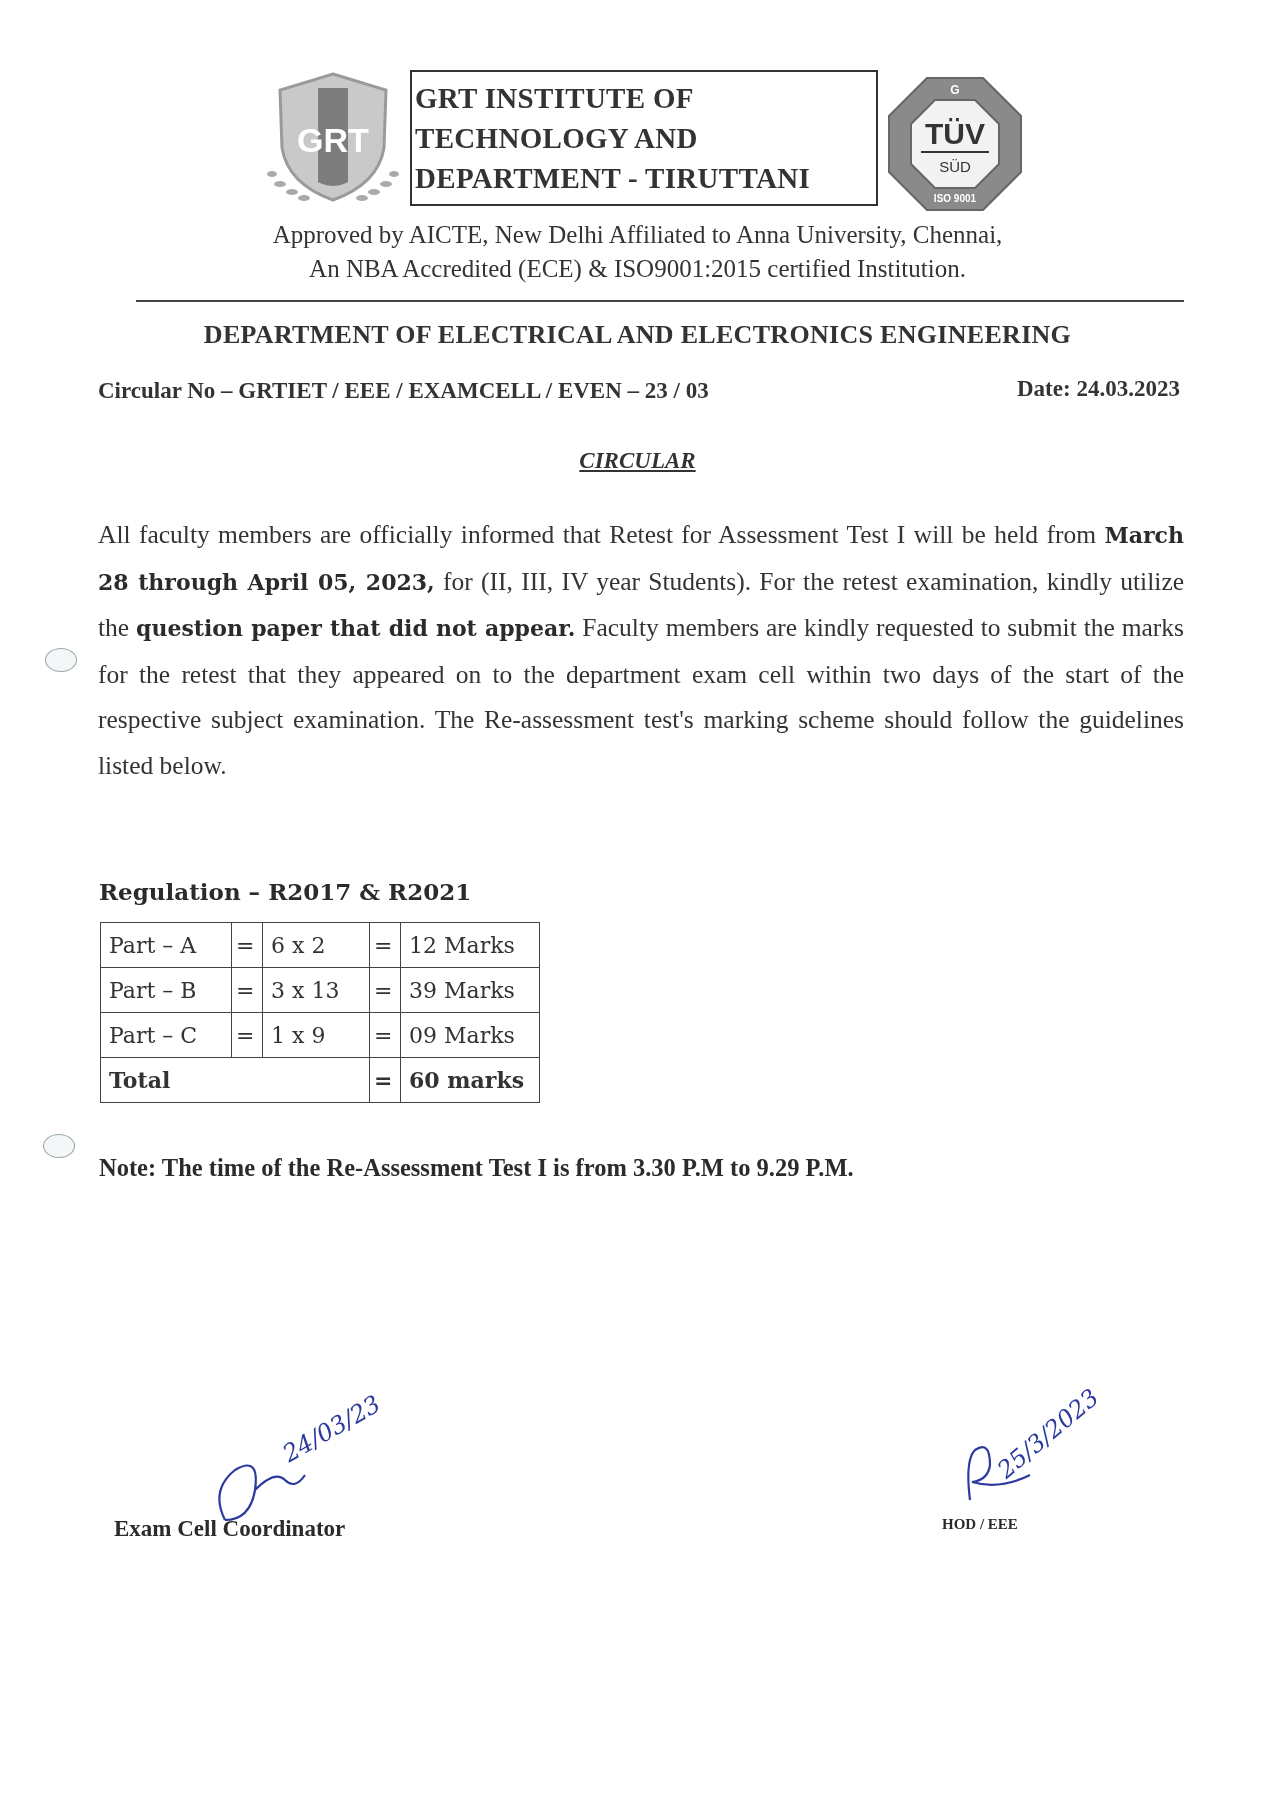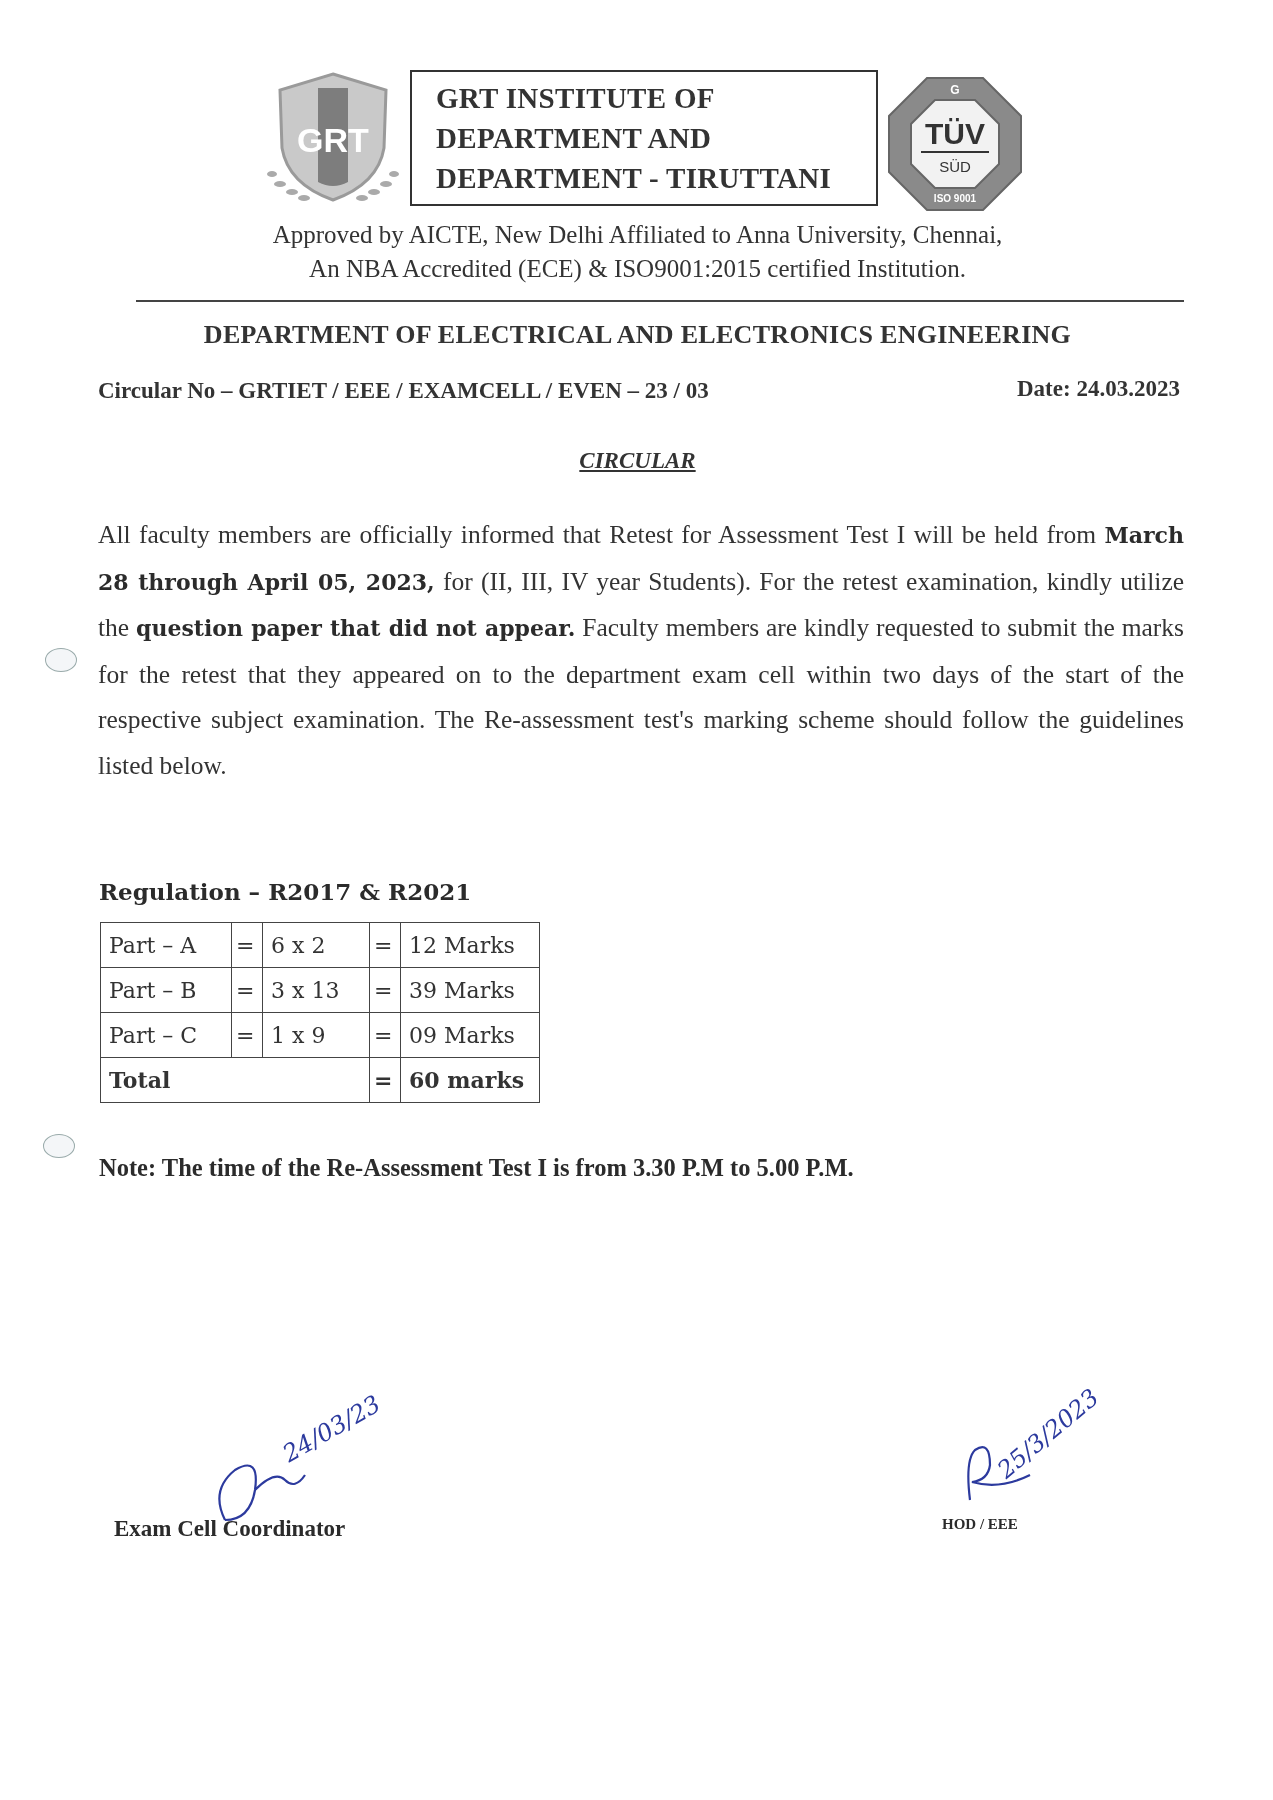--- a/index.html
+++ b/index.html
@@ -3,21 +3,21 @@
 <meta charset="utf-8">
 <style>
   html, body { margin: 0; padding: 0; background: #ffffff; }
   body { width: 1273px; height: 1800px; position: relative; overflow: hidden;
          font-family: "DejaVu Serif", serif; color: #2a2a2a; }
   .abs { position: absolute; }
 
   
   #logo-grt { left: 258px; top: 66px; width: 150px; height: 150px; }
   #title-box { left: 410px; top: 70px; width: 468px; height: 136px; border: 2px solid #333;
-               box-sizing: border-box; padding: 6px 24px; font-family: "Liberation Serif", serif;
+               box-sizing: border-box; padding: 6px 3px; font-family: "Liberation Serif", serif;
                font-weight: bold; font-size: 29px; line-height: 40px; color: #333; letter-spacing: 0.3px; }
   #title-box div { white-space: nowrap; }
   #logo-tuv { left: 885px; top: 74px; width: 140px; height: 140px; }
 
   #approval { left: 100px; top: 218px; width: 1075px; text-align: center;
               font-family: "Liberation Serif", serif; font-size: 25px; line-height: 34px; color: #333; }
   #header-rule { left: 136px; top: 300px; width: 1048px; height: 0; border-top: 2px solid #444; }
 
   #dept { left: 100px; top: 320px; width: 1075px; text-align: center;
           font-family: "Liberation Serif", serif; font-weight: bold; font-size: 26px; color: #333; letter-spacing: 0.3px; }
@@ -82,21 +82,21 @@
         <ellipse cx="116" cy="126" rx="6" ry="3"></ellipse>
         <ellipse cx="104" cy="132" rx="6" ry="3"></ellipse>
       <ellipse cx="14" cy="108" rx="5" ry="3"></ellipse>
         <ellipse cx="136" cy="108" rx="5" ry="3"></ellipse>
     </g>
   </svg>
 </div>
 
 <div id="title-box" class="abs">
   <div>GRT INSTITUTE OF</div>
-  <div>DEPARTMENT AND</div>
+  <div>TECHNOLOGY AND</div>
   <div>DEPARTMENT - TIRUTTANI</div>
 </div>
 
 <div id="logo-tuv" class="abs">
   <svg width="140" height="140" viewBox="0 0 140 140">
     <polygon points="42,4 98,4 136,42 136,98 98,136 42,136 4,98 4,42" fill="#8a8a8a" stroke="#666" stroke-width="2"></polygon>
     <polygon points="50,26 90,26 114,50 114,90 90,114 50,114 26,90 26,50" fill="#f2f2f2" stroke="#666" stroke-width="2"></polygon>
     <text x="70" y="20" text-anchor="middle" font-family="Liberation Sans, sans-serif" font-weight="bold" font-size="12" fill="#fff">G</text>
     <text x="70" y="70" text-anchor="middle" font-family="Liberation Sans, sans-serif" font-weight="bold" font-size="30" fill="#333">TÜV</text>
     <line x1="36" y1="78" x2="104" y2="78" stroke="#333" stroke-width="2"></line>
@@ -147,21 +147,21 @@
       <td class="c5">09 Marks</td>
     </tr>
     <tr class="total">
       <td colspan="3">Total</td>
       <td class="c4">=</td>
       <td class="c5">60 marks</td>
     </tr>
   </tbody>
 </table>
 
-<div id="note" class="abs">Note: The time of the Re-Assessment Test I is from 3.30 P.M to 5.00 P.M.</div>
+<div id="note" class="abs">Note: The time of the Re-Assessment Test I is from 3.30 P.M to 9.29 P.M.</div>
 
 <div id="sig-left-mark" class="abs">
   <svg width="110" height="80" viewBox="0 0 110 80">
     <path d="M20 70 Q5 40 30 20 Q55 5 50 40 Q45 70 20 70 M50 40 Q70 20 80 30 Q90 40 100 25" fill="none" stroke="#2c3a9e" stroke-width="2.2"></path>
   </svg>
 </div>
 <div id="sig-left-date" class="abs handwriting">24/03/23</div>
 <div id="sig-left-label" class="abs">Exam Cell Coordinator</div>
 
 <div id="sig-right-mark" class="abs">

